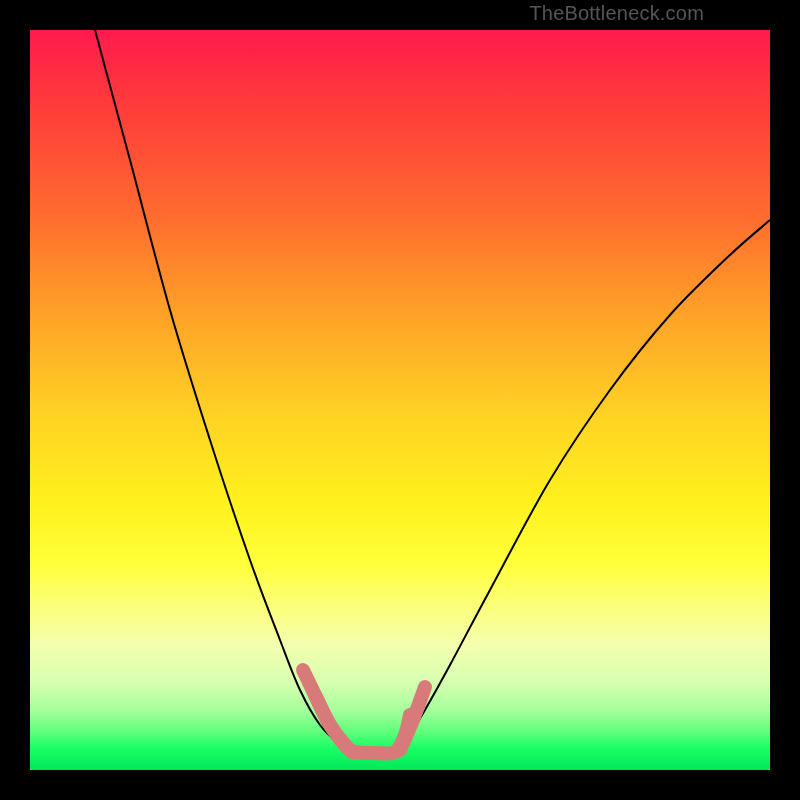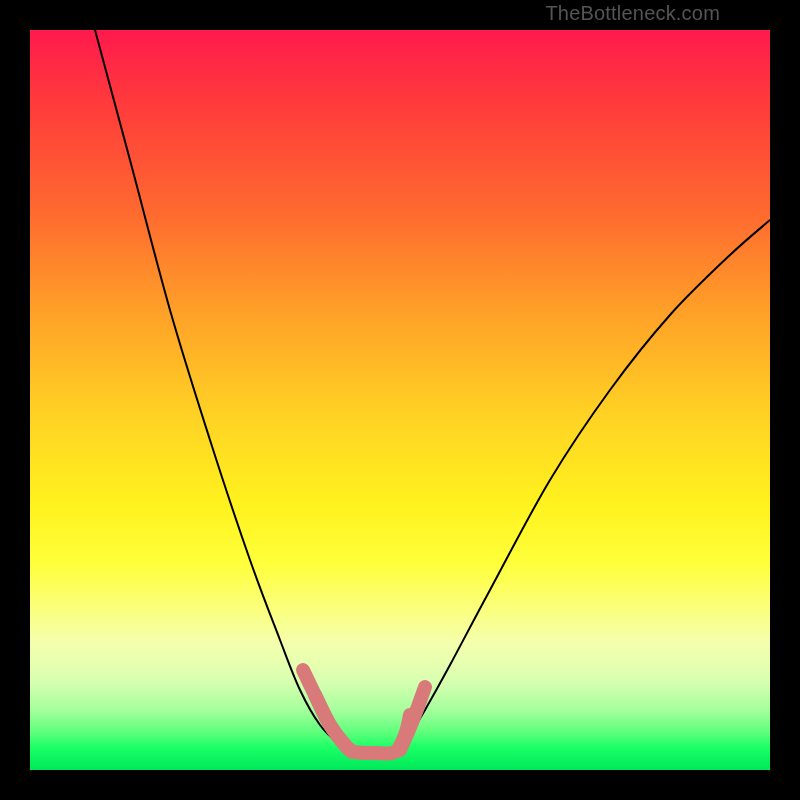--- a/index.html
+++ b/index.html
@@ -9,21 +9,20 @@
     height: 800px;
     background: #000;
     font-family: Arial, Helvetica, sans-serif;
     overflow: hidden;
   }
   .frame {
     position: absolute;
     left: 0; top: 0;
     width: 712px; height: 800px;
     background: #000;
-    padding-left: 16px;
   }
   .plot {
     position: absolute;
     left: 30px;
     top: 30px;
     width: 740px;
     height: 740px;
     background: linear-gradient(to bottom,
       #ff1a4d 0%,
       #ff3b3b 10%,

